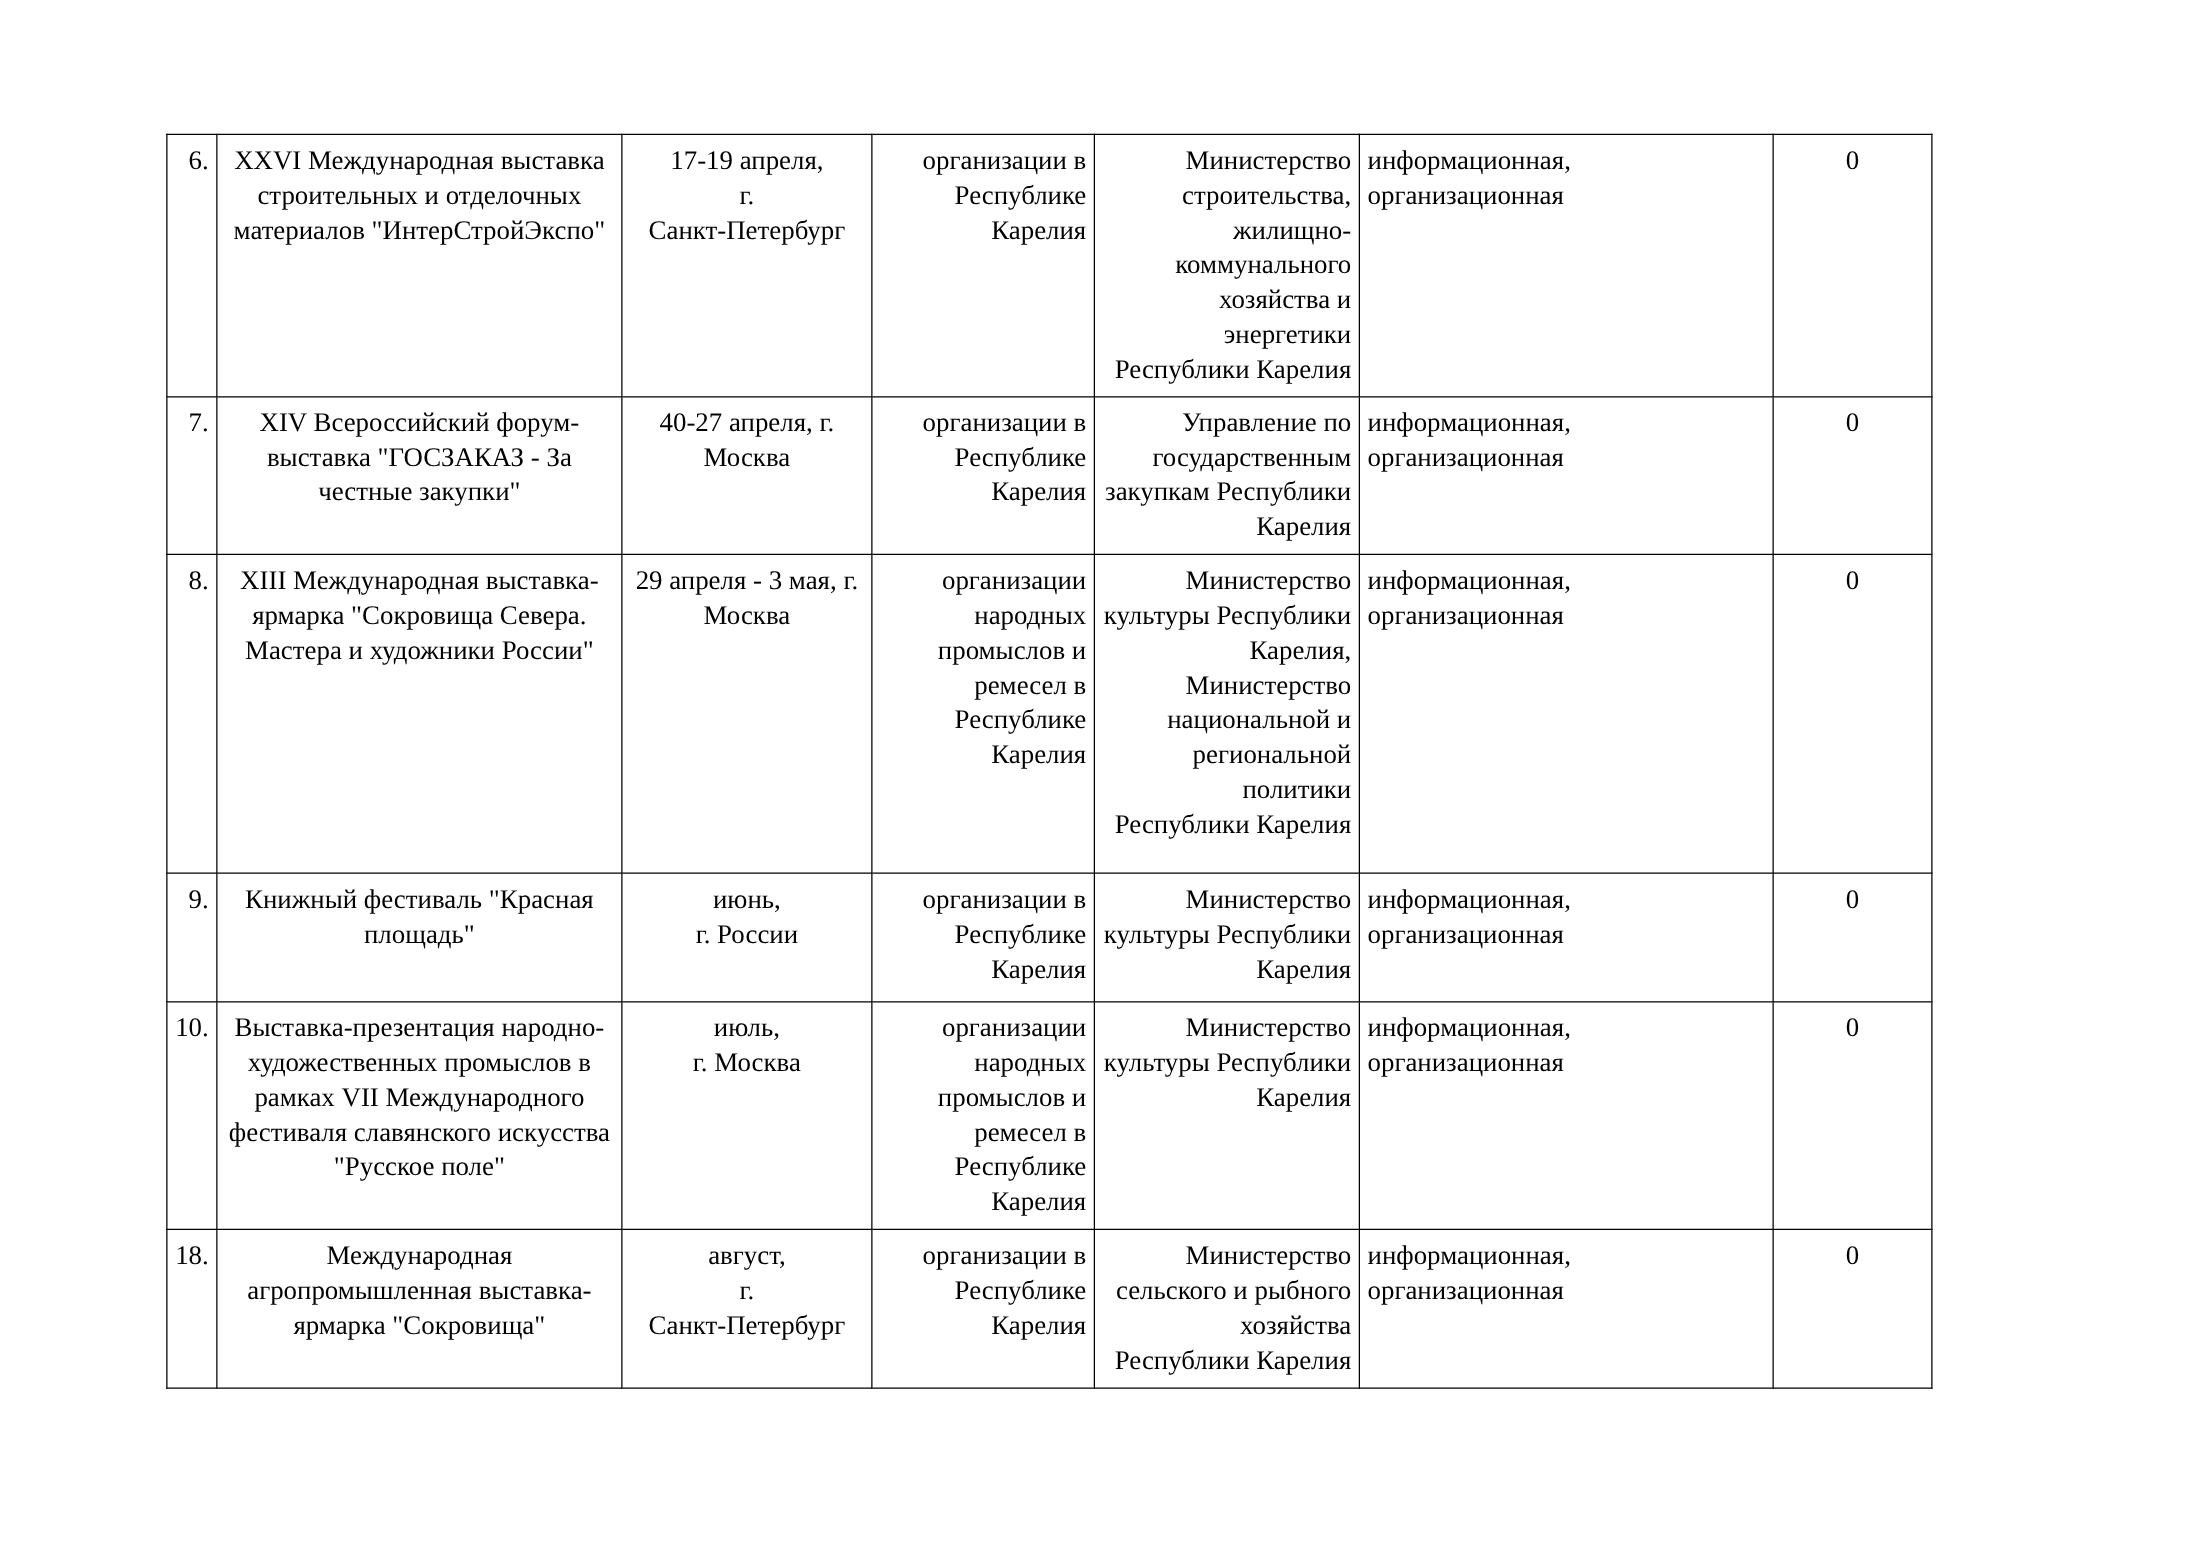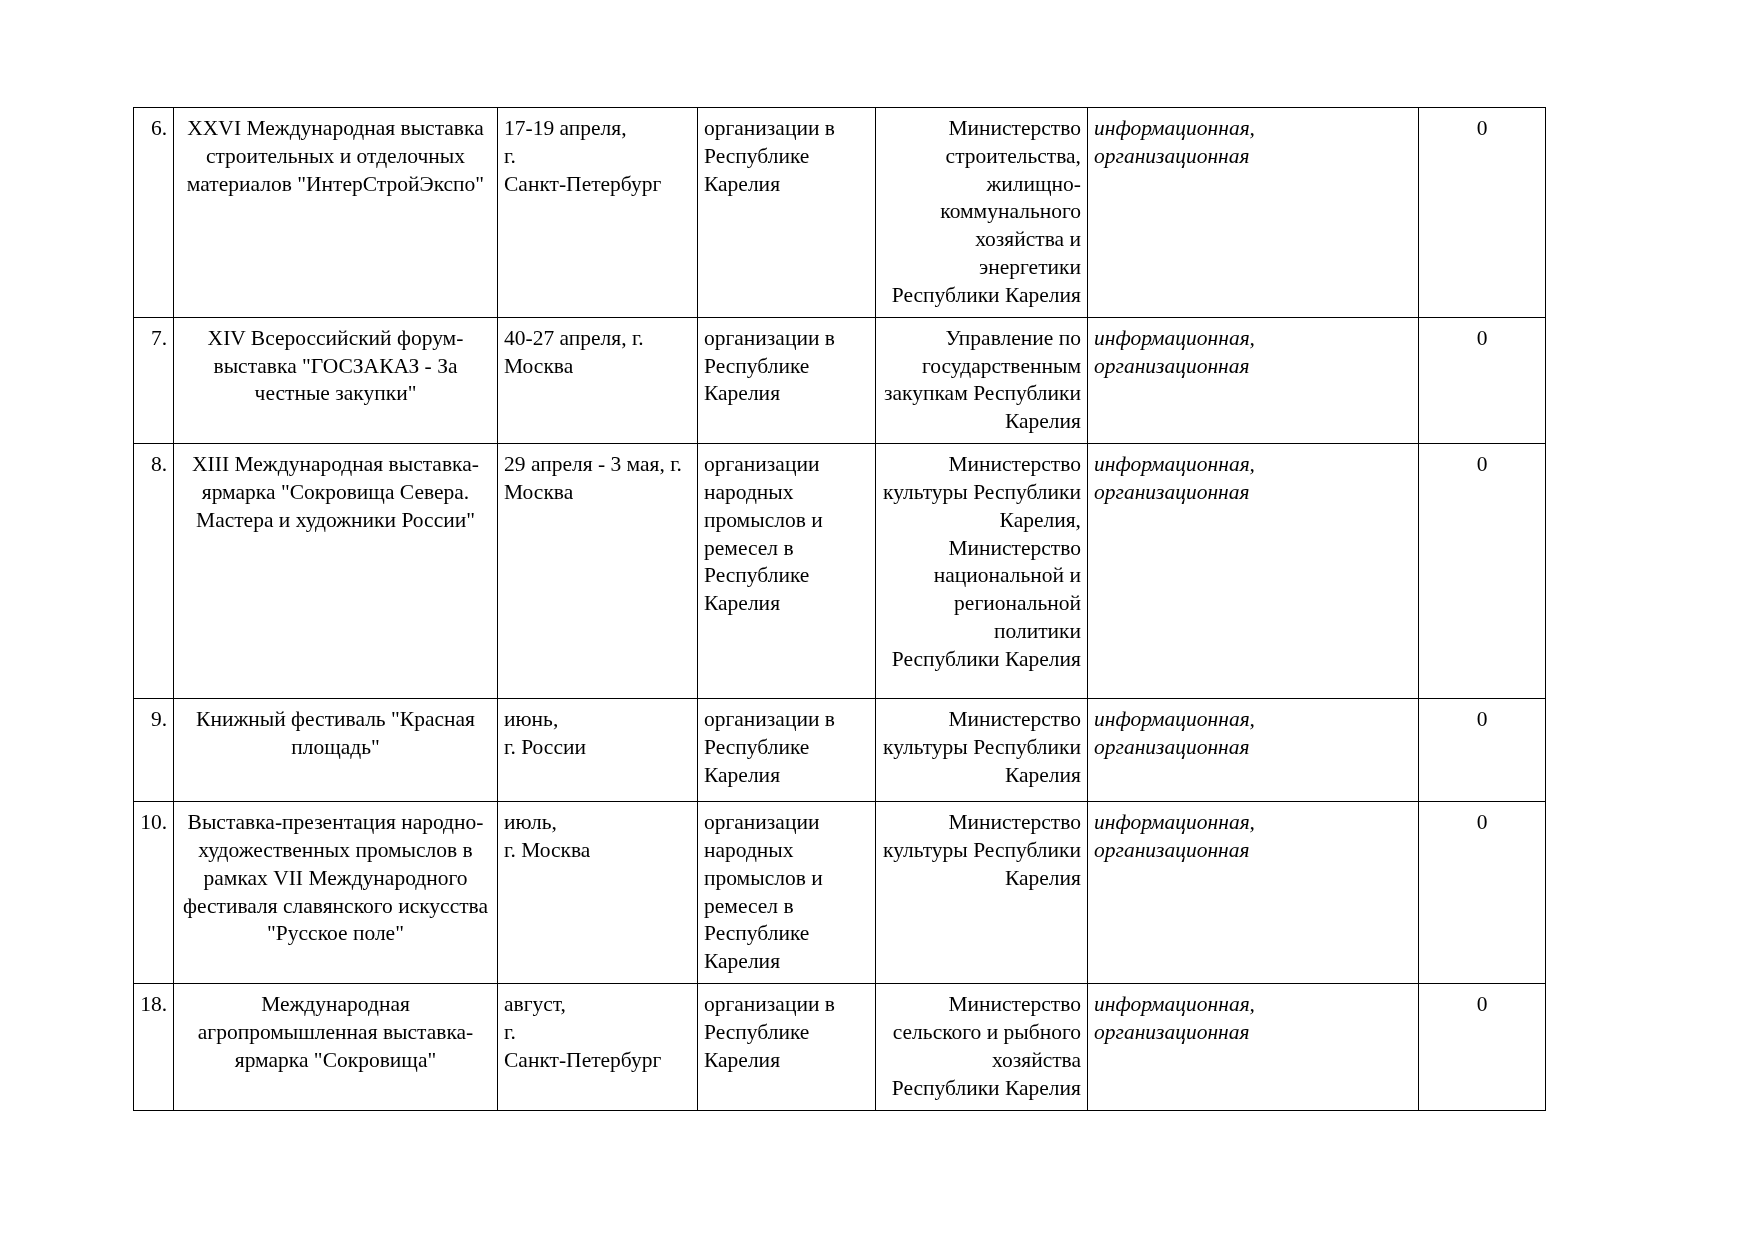--- a/index.html
+++ b/index.html
@@ -41,24 +41,24 @@
   col.c-num   { width: 40px; }
   col.c-name  { width: 324px; }
   col.c-date  { width: 200px; }
   col.c-part  { width: 178px; }
   col.c-resp  { width: 212px; }
   col.c-supp  { width: 331px; }
   col.c-cost  { width: 127px; }
 
   td.num  { text-align: right;  padding-right: 8px; }
   td.name { text-align: center;   padding-left: 9px; }
-  td.date { }
-  td.part { text-align: left; }
+  td.date { text-align: center; }
+  td.part { text-align: right; }
   td.resp { text-align: right; }
-  td.supp { text-align: left;   padding-left: 10px; font-style: italic; }
+  td.supp { text-align: left;   padding-left: 10px; }
   td.cost { text-align: center; }
 
   
   tr.r6  td { height: 155px; }
   tr.r7  td { height: 105px; }
   tr.r8  td { height: 240px; }
   tr.r9  td { height: 88px; }
   tr.r10 td { height: 160px; }
   tr.r11 td { height: 112px; }
 </style>

